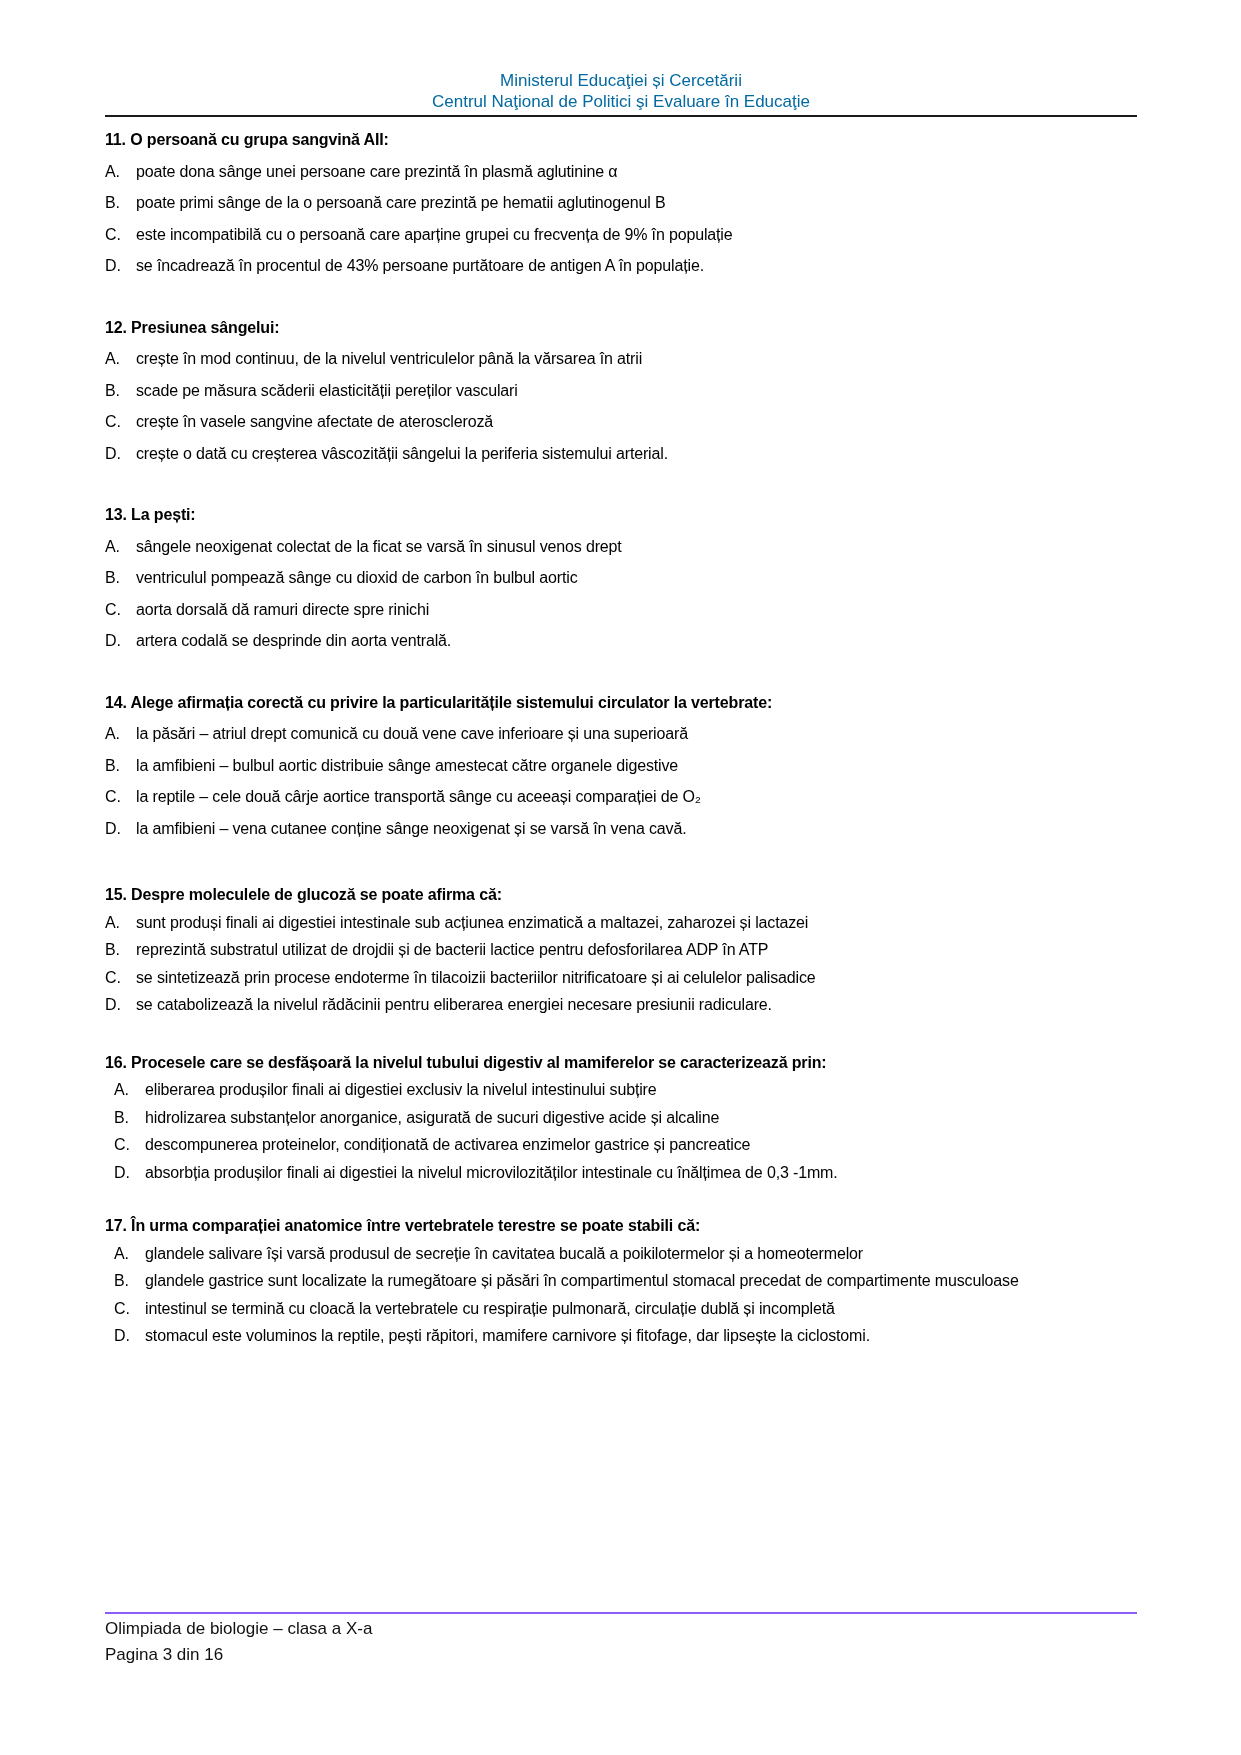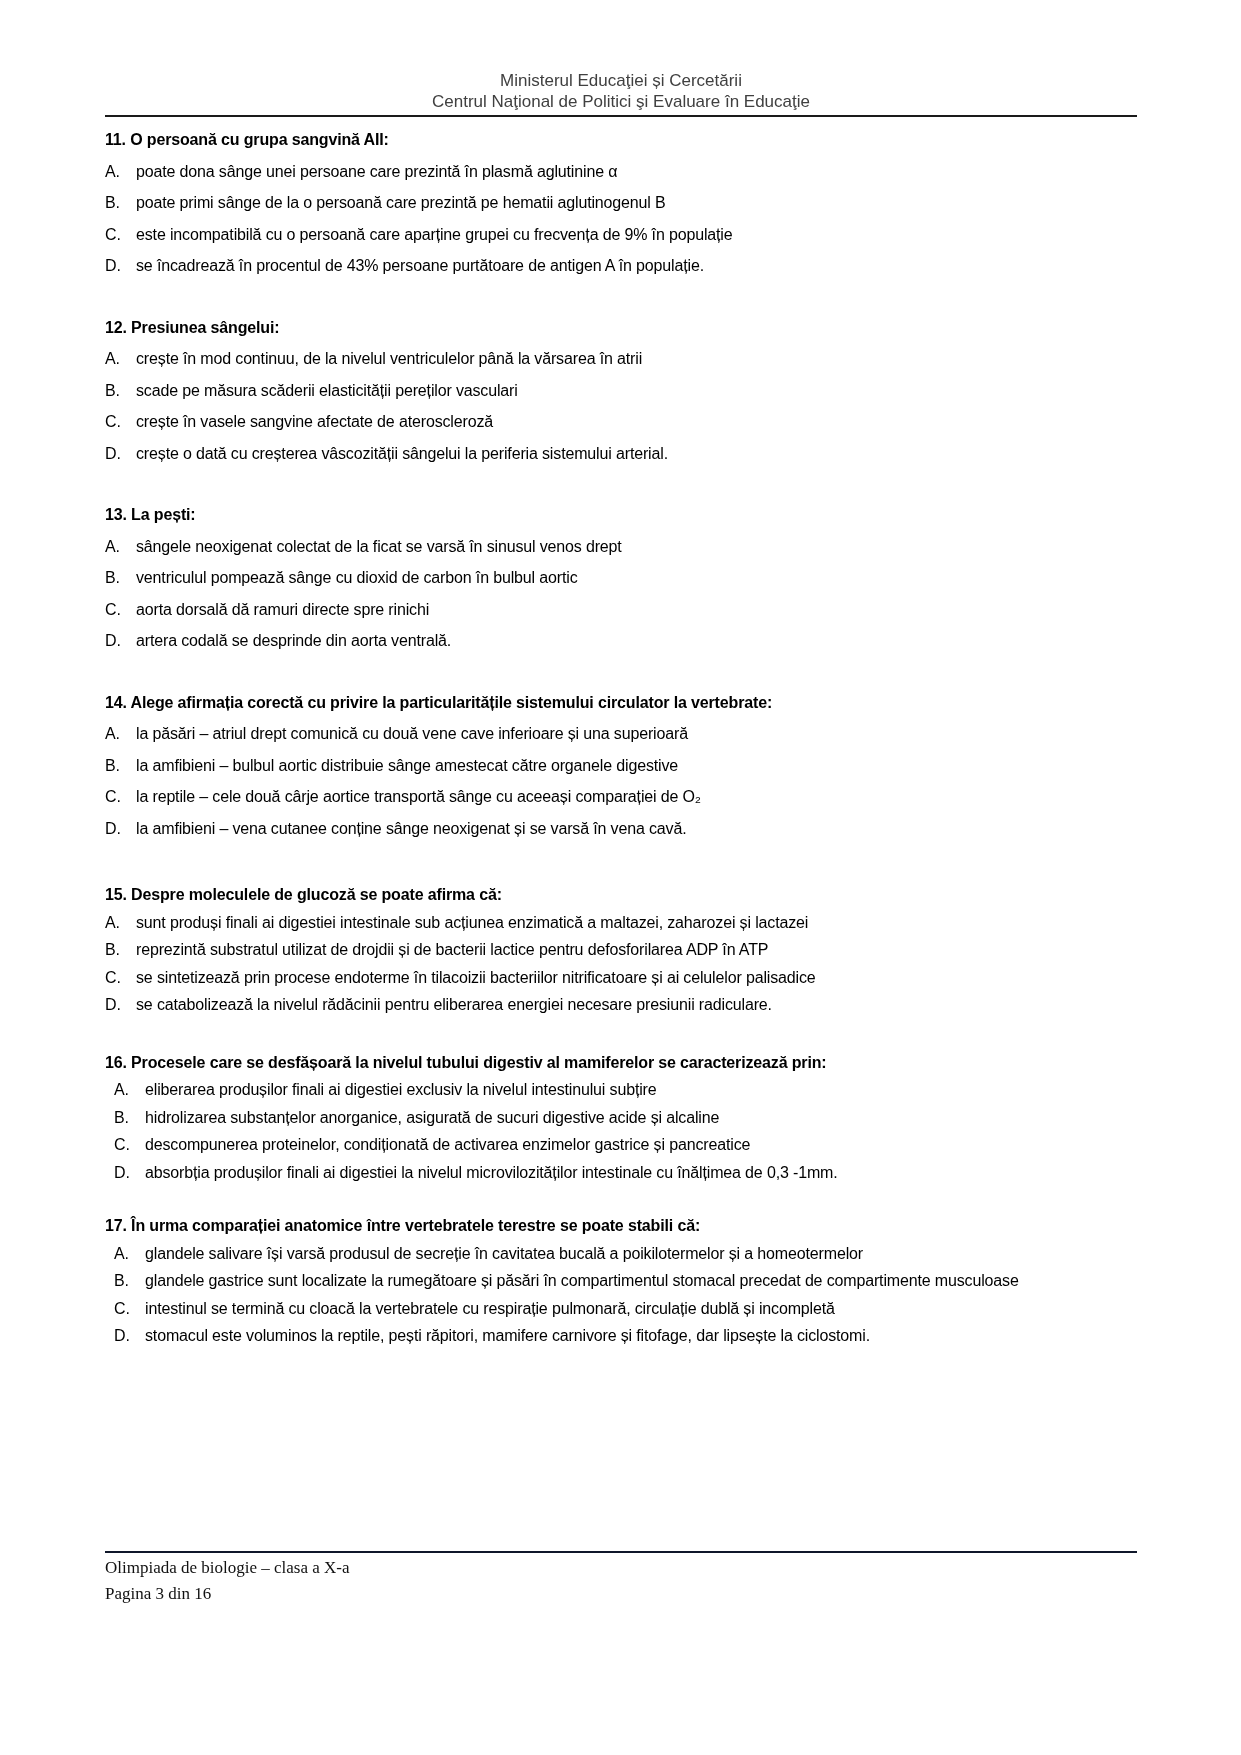--- a/index.html
+++ b/index.html
@@ -16,21 +16,21 @@
     position: absolute;
     inset: 0;
     padding: 0 104px 0 105px;
   }
   
   .doc-header {
     padding-top: 70px;
     text-align: center;
     font-size: 17px;
     line-height: 21px;
-    color: #404040;
+    color: #0369a1;
     border-bottom: 2px solid #1a1a1a;
     padding-bottom: 3px;
   }
   
   .questions { padding-top: 7px; }
   .q { font-size: 16px; letter-spacing: -0.15px; }
   .q .qtitle { font-weight: 700; }
   .q .opt { display: flex; }
   .q .letter { flex: 0 0 31px; }
   .q .opt-text { flex: 1 1 auto; }
@@ -44,25 +44,24 @@
   
   .q:nth-child(6) .letter,
   .q:nth-child(7) .letter { flex-basis: 40px; padding-left: 9px; }
   
   .q:nth-child(7) .opt-text { text-align: justify; }
   
   .doc-footer {
     position: absolute;
     left: 105px;
     right: 104px;
-    top: 1551px;
-    border-top: 2px solid #0f172a;
+    top: 1612px;
+    border-top: 2px solid #8b5cf6;
     font-size: 17px;
     color: #111;
-    font-family: Liberation Serif, serif;
   }
   .footer-doc-title { padding-top: 5px; text-align: left; }
   .page-number { text-align: left; margin-top: 6px; }
 </style>
 </head>
 <body>
 
 <div class="page">
 
   <div class="doc-header">

